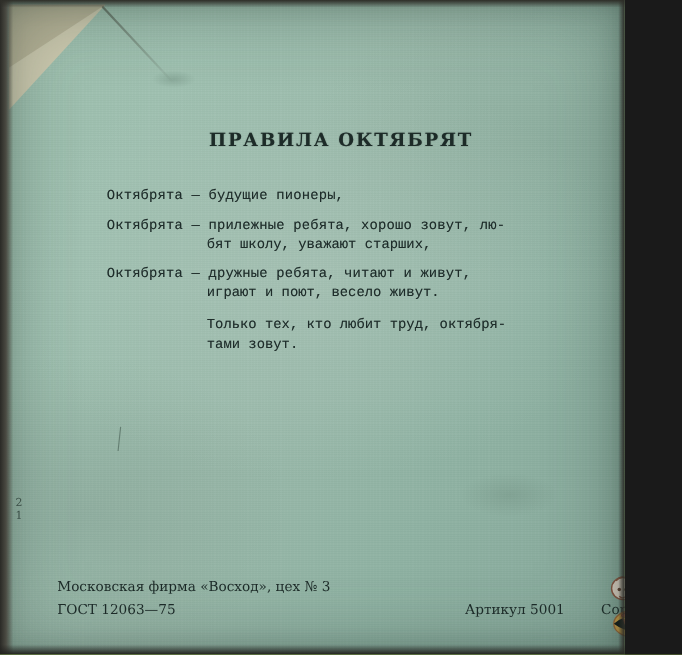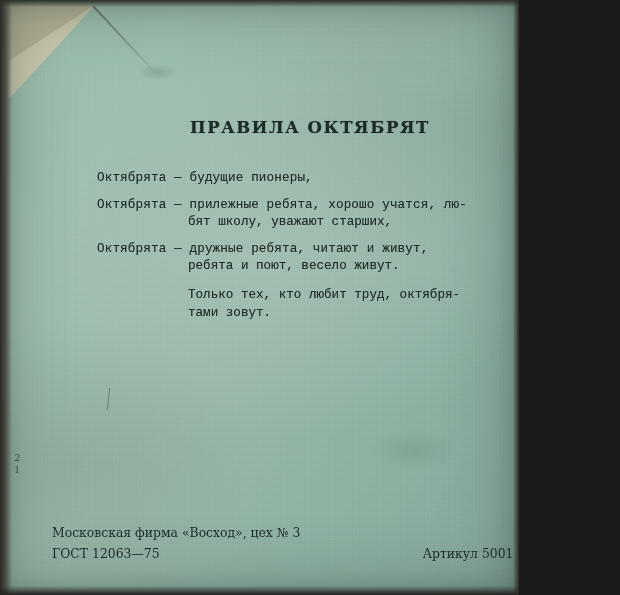--- a/index.html
+++ b/index.html
@@ -2,21 +2,21 @@
 <html><head>
 <meta charset="utf-8">
 <style>
   html, body {
     margin: 0;
     padding: 0;
     background: #1a1a1a;
   }
   #page {
     position: relative;
-    width: 519px;
+    width: 568px;
     height: 595px;
     overflow: hidden;
     font-family: "Liberation Serif", serif;
     background: #bef264;
   }
   
   .paper {
     position: absolute;
     inset: 0;
     background:
@@ -224,28 +224,28 @@
 
     <div class="title">ПРАВИЛА ОКТЯБРЯТ</div>
 
     <div class="rules">
 
       <div class="rule">
         <span class="rule-line lead">Октябрята — будущие пионеры,</span>
       </div>
 
       <div class="rule">
-        <span class="rule-line lead">Октябрята — прилежные ребята, хорошо учатся, лю-</span>
+        <span class="rule-line lead">Октябрята — прилежные ребята, хорошо зовут, лю-</span>
         <span class="rule-line indent">бят школу, уважают старших,</span>
       </div>
 
 
       <div class="rule">
         <span class="rule-line lead rule-spaced">Октябрята — дружные ребята, читают и живут,</span>
-        <span class="rule-line indent">ребята и поют, весело живут.</span>
+        <span class="rule-line indent">играют и поют, весело живут.</span>
       </div>
 
       <div class="rule rule-extra">
         <span class="rule-line indent">Только тех, кто любит труд, октября-</span>
         <span class="rule-line indent">тами зовут.</span>
       </div>
 
     </div>
 
     <div class="tick"></div>

